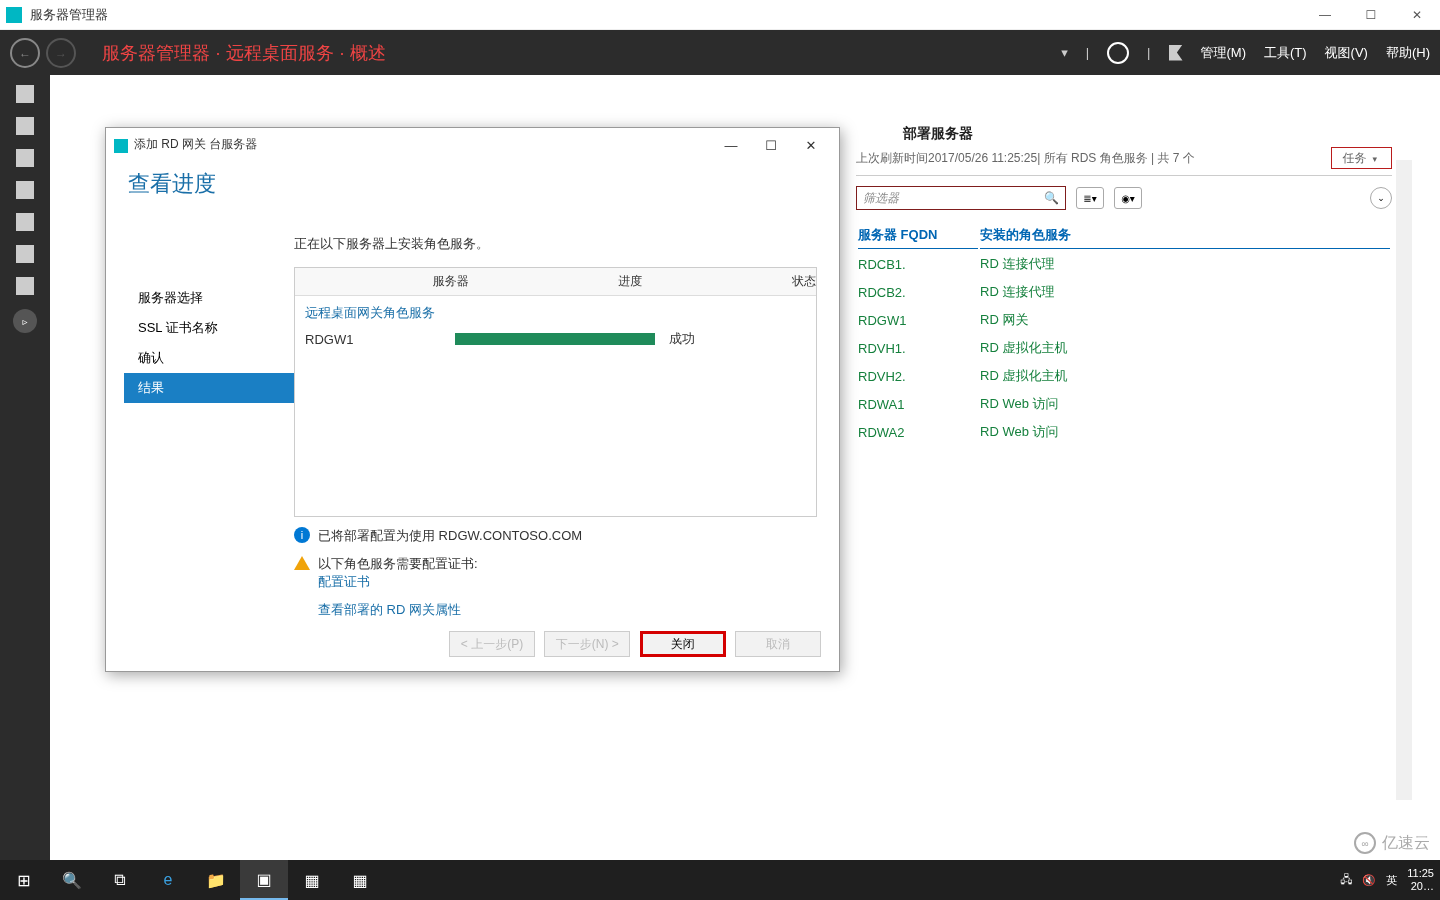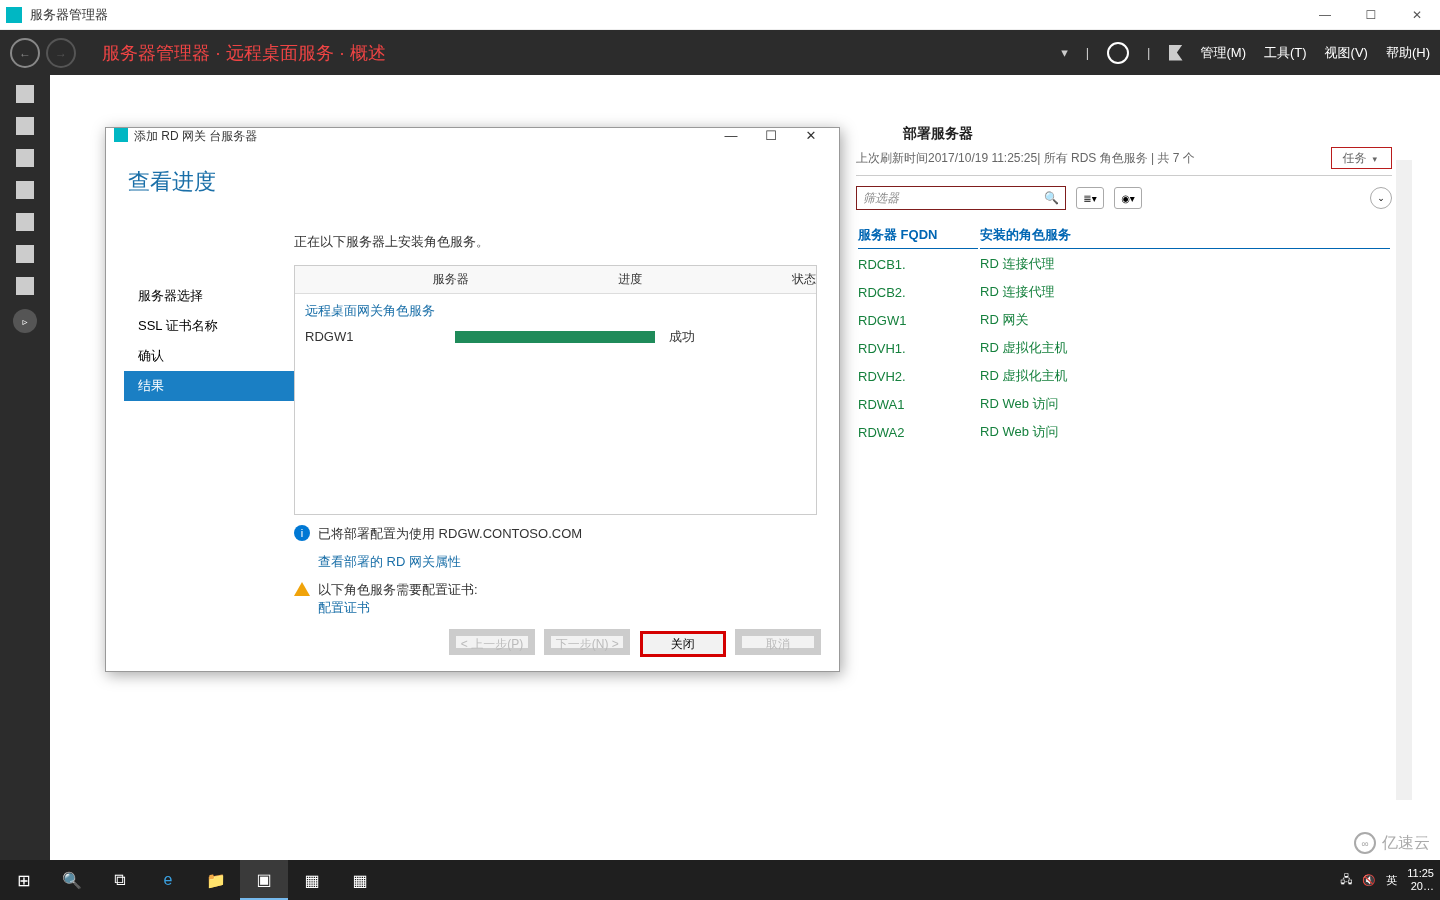--- a/index.html
+++ b/index.html
@@ -39,21 +39,21 @@
   .search-box:after { content: "🔍"; position: absolute; right: 6px; font-style: normal; color:#333;}
   .round-drop { width: 28px; height: 22px; border: 1px solid #aaa; border-radius: 3px; display:flex; align-items:center; justify-content:center; font-size:10px;}
   .expand-btn { margin-left:auto; width:22px; height:22px; border:1px solid #aaa; border-radius:50%; display:flex; align-items:center; justify-content:center; font-size:9px;}
   .srv-table { width: 100%; font-size: 13px; }
   .srv-table th { text-align: left; color: #0066b3; font-weight: bold; padding: 4px 0; border-bottom: 1px solid #0066b3;}
   .srv-table td { padding: 4px 0; color: #15803d; }
   .col1 { width: 120px; }
 
   
   .modal { position: absolute; left: 55px; top: 52px; width: 735px; height: 545px; background: #fff; border: 1px solid #999; box-shadow: 2px 3px 14px rgba(0,0,0,0.35); z-index: 10; display:flex; flex-direction:column;}
-  .modal-title { height: 30px; display: flex; align-items: flex-start; padding: 0 8px; font-size: 12px; color: #333; }
+  .modal-title { height: 30px; display: flex; align-items: flex-end; padding: 0 8px; font-size: 12px; color: #333; }
   .modal-title .icon { width: 14px; height: 14px; background: #00b7c3; margin-right: 6px; }
   .modal-winbtns { margin-left: auto; display: flex; gap: 0; }
   .modal-winbtns div { width: 40px; text-align: center; font-size: 13px; }
   .modal-body { flex:1; display: flex; padding: 14px 18px 0px; }
   .modal-heading { color: #1a6fa8; font-size: 22px; margin-bottom: 20px; }
 
   .wizard-nav { width: 170px; padding-top: 50px; font-size: 13px; }
   .wizard-nav div { padding: 6px 14px; color: #000000; }
   .wizard-nav .active { background: #1a7fc4; color: #fff; }
 
@@ -67,21 +67,21 @@
   .progress-row .c1 { width: 150px; }
   .progress-bar { width: 200px; height: 12px; background: #1f8b5a; }
   .progress-row .c3 { margin-left: 14px; }
 
   .info-line { display: flex; gap: 8px; align-items: flex-start; margin-top: 10px;}
   .info-ico { width: 16px; height: 16px; border-radius: 50%; background: #0078d4; color: #fff; font-size: 11px; display:flex; align-items:center; justify-content:center; flex-shrink:0;}
   .warn-ico { width: 0; height: 0; border-left: 8px solid transparent; border-right: 8px solid transparent; border-bottom: 14px solid #f0a30a; flex-shrink:0; margin-top:1px;}
   .link { color: #1a6fa8; cursor: pointer; }
 
   .modal-buttons { padding: 12px 18px 14px; text-align: right; border-top: none;}
-  .modal-buttons button { min-width: 86px; height: 26px; margin-left: 6px; background: #f2f2f2; border: 7px solid #d946ef; color: #666; font-size: 12px; }
+  .modal-buttons button { min-width: 86px; height: 26px; margin-left: 6px; background: #f2f2f2; border: 1px solid #d946ef; color: #666; font-size: 12px; }
   .modal-buttons .primary { border: 3px solid #d40000; color: #000; background: #f2f2f2;}
   .modal-buttons button:disabled { color: #bbb; border-color: #ccc;}
 
   
   .taskbar { position: absolute; left: 0; right: 0; bottom: 0; height: 40px; background: #1f1f1f; display: flex; align-items: center; }
   .taskbar .ticon { width: 48px; height: 40px; display: flex; align-items: center; justify-content: center; color: #fff; font-size:16px;}
   .taskbar .active-task { border-bottom: 2px solid #76b9ed; background:#3a3a3a;}
   .tray { margin-left: auto; display: flex; align-items: center; color: #fff; padding-right: 6px; gap: 10px; font-size: 11px;}
   .tray .clock { text-align: right; line-height: 1.2;}
 
@@ -132,21 +132,21 @@
     <div class="rail-play">▹</div>
   </div>
 
   <div class="content-right">
     <div class="scrollbar-placeholder"></div>
 
     <div class="deploy-panel">
       <h3>部署服务器</h3>
       <div class="deploy-meta">
         <span>上次刷新时间 </span>
-        <span>2017/10/19 11:25:25</span>
+        <span>2017/05/26 11:25:25</span>
         <span> | 所有 RDS 角色服务  | 共 7 个</span>
         <div class="tasks-btn">任务</div>
       </div>
       <div class="search-row">
         <div class="search-box">
           <span>筛选器</span>
         </div>
         <div class="round-drop">≣▾</div>
         <div class="round-drop">◉▾</div>
         <div class="expand-btn">⌄</div>
@@ -224,29 +224,29 @@
               <div class="c1">RDGW1</div>
               <div class="progress-bar"></div>
               <div class="c3">成功</div>
             </div>
           </div>
           <div class="info-line">
             <div class="info-ico">i</div>
             <div>已将部署配置为使用 RDGW.CONTOSO.COM</div>
           </div>
           <div class="info-line">
-            <div style="width:16px"></div>
-            <div class="link">查看部署的 RD 网关属性</div>
-          </div>
-          <div class="info-line">
             <div class="warn-ico"></div>
             <div>
               <div>以下角色服务需要配置证书:</div>
               <div class="link">配置证书</div>
             </div>
+          </div>
+          <div class="info-line">
+            <div style="width:16px"></div>
+            <div class="link">查看部署的 RD 网关属性</div>
           </div>
         </div>
       </div>
 
       <div class="modal-buttons">
         <button disabled="">&lt; 上一步(P)</button>
         <button disabled="">下一步(N) &gt;</button>
         <button class="primary">关闭</button>
         <button disabled="">取消</button>
       </div>

